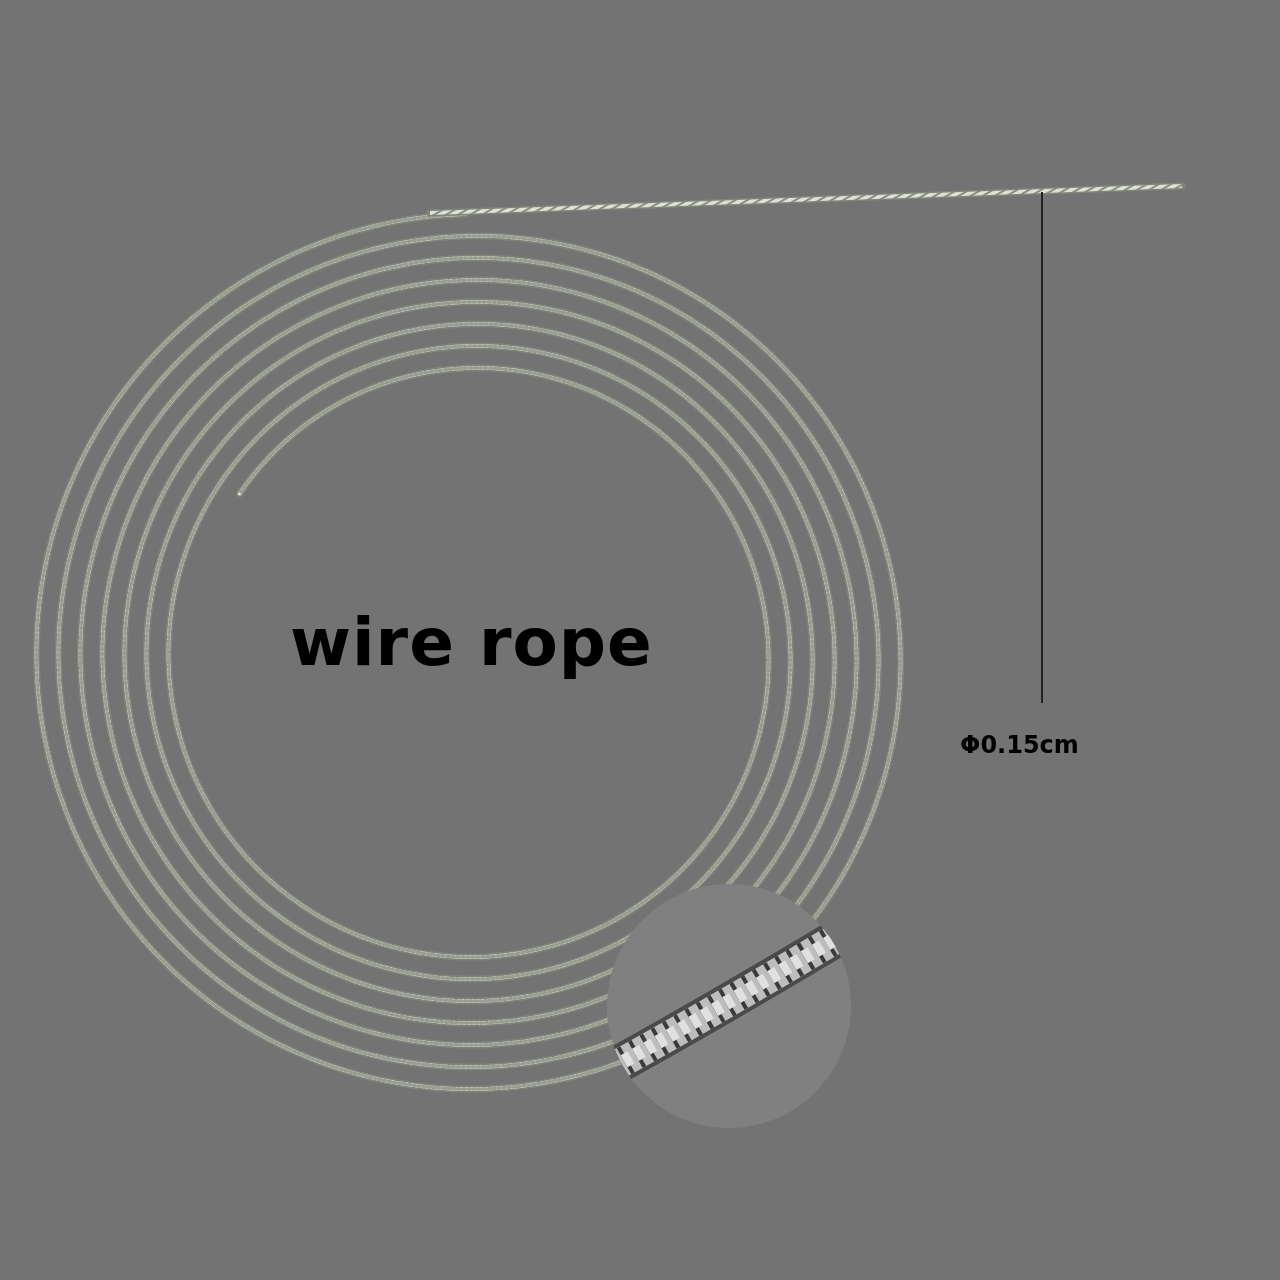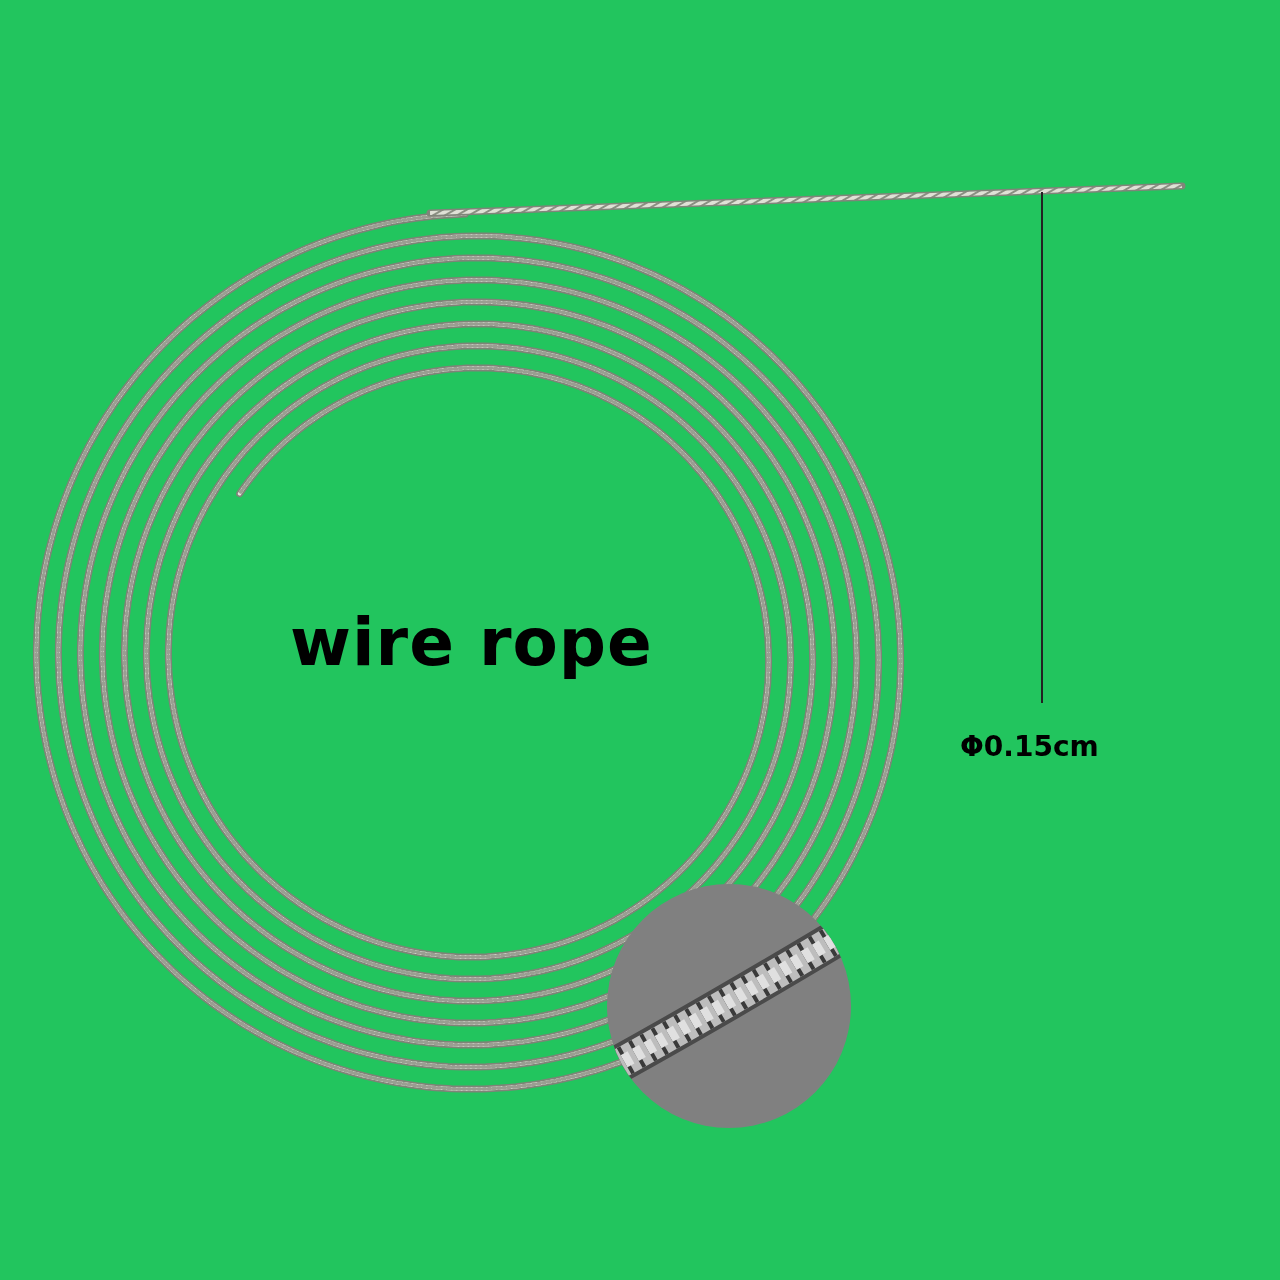--- a/index.html
+++ b/index.html
@@ -1,26 +1,26 @@
 <!DOCTYPE html>
 <html><head>
   <meta charset="utf-8">
   <style>
     html, body { margin: 0; padding: 0; background: #ffffff; }
-    .canvas { position: relative; width: 1280px; height: 1280px; background: #22c55e; overflow: hidden; }
+    .canvas { position: relative; width: 1280px; height: 1280px; background: #737373; overflow: hidden; }
     svg.art { position: absolute; left: 0; top: 0; }
     .title {
       position: absolute; left: 290px; top: 610px;
       font-family: "DejaVu Sans", sans-serif; font-weight: bold;
       font-size: 66px; color: #000000; letter-spacing: 1px; line-height: 1;
     }
     .dim-label {
       position: absolute; left: 960px; top: 733px;
       font-family: "DejaVu Sans", sans-serif; font-weight: bold;
-      font-size: 28px; color: #000000; line-height: 1;
+      font-size: 24px; color: #000000; line-height: 1;
     }
   </style>
 </head>
 <body>
 
 <div class="canvas">
   <svg class="art" width="1280" height="1280" viewBox="0 0 1280 1280">
     <defs>
       <pattern id="twist" width="6" height="6" patternUnits="userSpaceOnUse" patternTransform="rotate(60)">
         <rect width="6" height="6" fill="#dfe1d6"></rect>

